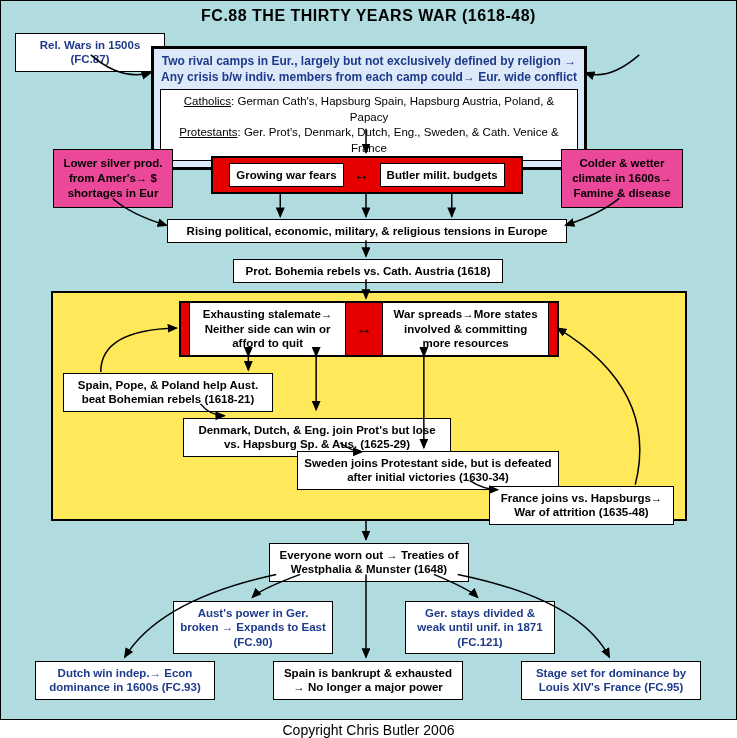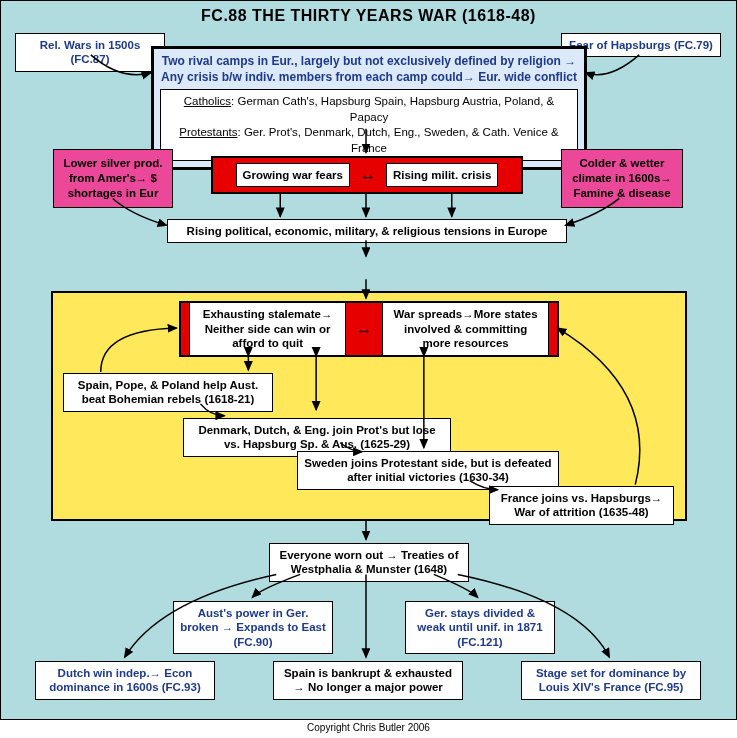--- a/index.html
+++ b/index.html
@@ -120,56 +120,56 @@
 
   svg.arrows {
     position: absolute;
     inset: 0;
     width: 100%;
     height: 100%;
     pointer-events: none;
   }
   .footer {
     text-align: center;
-    font-size: 10px;
+    font-size: 14px;
     padding-top: 2px;
   }
 </style>
 </head>
 <body>
 
 <div class="canvas">
 
   <div class="title">FC.88 THE THIRTY YEARS WAR (1618-48)</div>
 
   <div class="box link" style="left:14px; top:32px; width:150px;">Rel. Wars in 1500s (FC.87)</div>
-  <div class="box link" style="left:560px; top:32px; width:160px;">Fear of Hapsburgs (FC.79)</div>
 
   <div class="camps-outer">
     <div class="camps-head">
       <span>Two rival camps in Eur., largely but not exclusively defined by religion →</span><br>
       <span>Any crisis b/w indiv. members from each camp could→ Eur. wide conflict</span>
     </div>
     <div class="camps-inner">
       <span class="u">Catholics</span><span>: German Cath's, Hapsburg Spain, Hapsburg Austria, Poland, &amp; Papacy</span><br>
       <span class="u">Protestants</span><span>: Ger. Prot's, Denmark, Dutch, Eng., Sweden, &amp; Cath. Venice &amp; France</span>
     </div>
   </div>
 
   <div class="pinkbox" style="left:52px; top:148px; width:120px;">Lower silver prod. from Amer's→ $ shortages in Eur</div>
   <div class="pinkbox" style="left:560px; top:148px; width:122px;">Colder &amp; wetter climate in 1600s→ Famine &amp; disease</div>
 
   <div class="redblock" style="left:210px; top:155px; width:312px; height:38px;">
     <div class="cell">Growing war fears</div>
     <div class="darr">↔</div>
-    <div class="cell">Rising milit. crisis</div>
+    <div class="cell">Butler milit. budgets</div>
   </div>
 
   <div class="box bold" style="left:166px; top:218px; width:400px;">Rising political, economic, military, &amp; religious tensions in Europe</div>
 
+  <div class="box bold" style="left:232px; top:258px; width:270px;">Prot. Bohemia rebels vs. Cath. Austria (1618)</div>
 
   <div class="yellow"></div>
 
   <div class="redblock" style="left:178px; top:300px; width:380px; height:56px;">
     <div class="cell" style="width:150px;">Exhausting stalemate→ Neither side can win or afford to quit</div>
     <div class="darr">↔</div>
     <div class="cell" style="width:160px;">War spreads→More states involved &amp; committing more resources</div>
   </div>
 
   <div class="box bold" style="left:62px; top:372px; width:210px;">Spain, Pope, &amp; Poland help Aust. beat Bohemian rebels (1618-21)</div>

